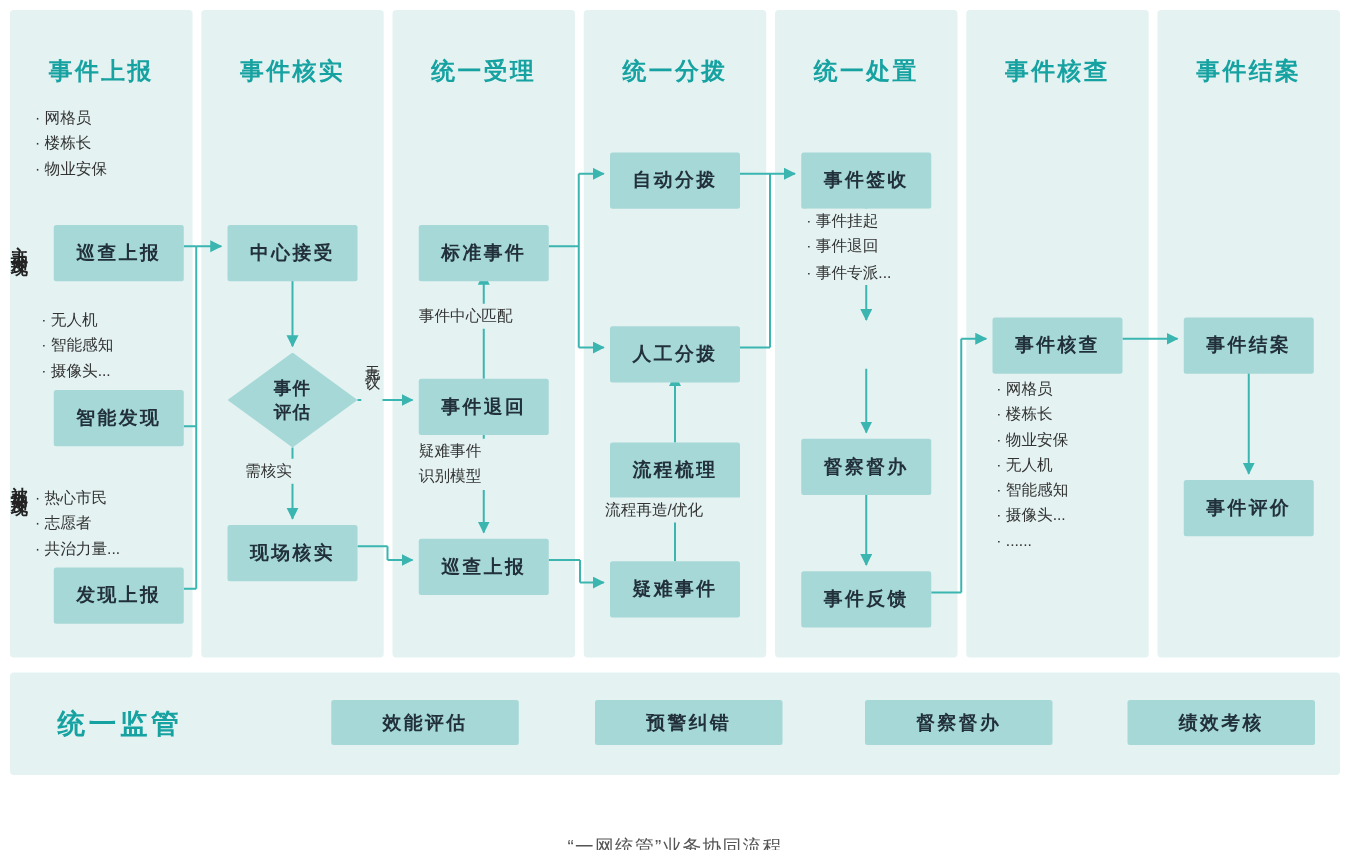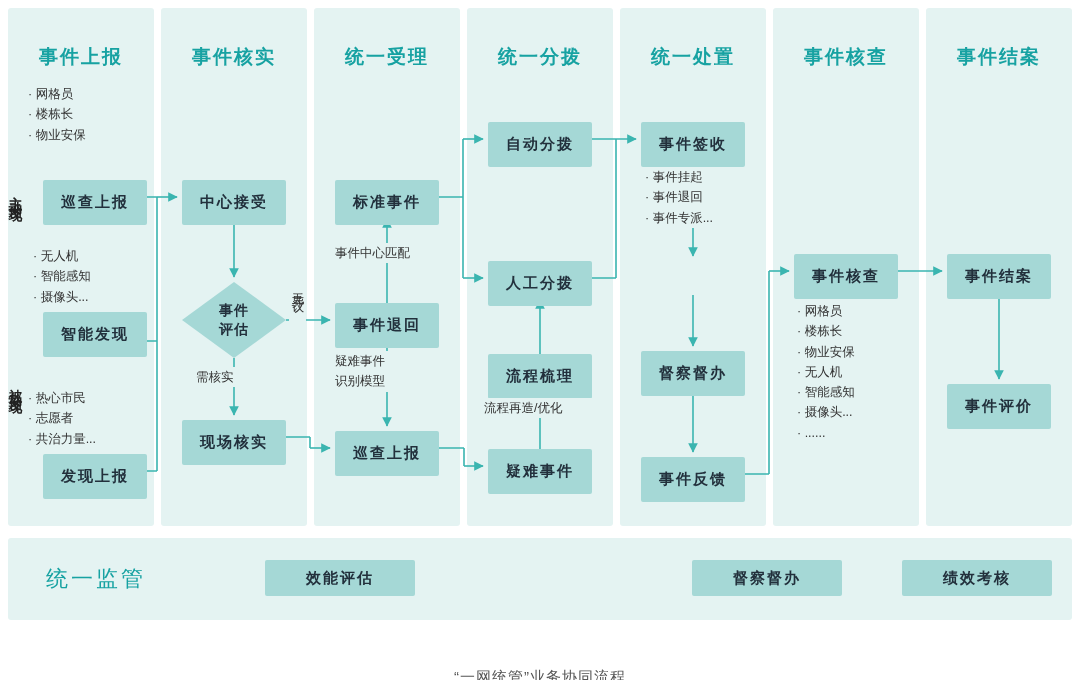--- a/index.html
+++ b/index.html
@@ -11,21 +11,21 @@
         display:flex;align-items:center;justify-content:center;letter-spacing:2px;border-radius:2px;z-index:3;}
   .diamond{position:absolute;left:182px;top:282px;width:104px;height:76px;background:#a5d8d6;
         clip-path:polygon(50% 0,100% 50%,50% 100%,0 50%);display:flex;align-items:center;justify-content:center;
         text-align:center;font-size:14px;font-weight:600;color:#22303c;white-space:pre-line;line-height:1.35;z-index:3;letter-spacing:1px;}
   .note{position:absolute;font-size:12.5px;color:#333;line-height:1.62;white-space:pre-line;z-index:3;}
   .notebg{background:#e4f3f2;}
   .center{text-align:left;}
   .vlabel{position:absolute;writing-mode:vertical-rl;font-size:13.5px;font-weight:600;color:#222;letter-spacing:4px;z-index:3;}
   .vnote{position:absolute;writing-mode:vertical-rl;font-size:12.5px;color:#333;letter-spacing:3px;z-index:3;background:#e4f3f2;}
   .band{position:absolute;left:8px;top:538px;width:1064px;height:82px;background:#e4f3f2;border-radius:3px;z-index:1;}
-  .band-title{position:absolute;left:46px;top:564px;font-size:22px;font-weight:normal;color:#17a2a2;letter-spacing:3px;z-index:3;}
+  .band-title{position:absolute;left:46px;top:564px;font-size:22px;font-weight:bold;color:#17a2a2;letter-spacing:3px;z-index:3;}
   .band-item{position:absolute;top:560px;width:150px;height:36px;background:#a5d8d6;color:#22303c;font-size:15px;font-weight:600;
         display:flex;align-items:center;justify-content:center;letter-spacing:2px;border-radius:2px;z-index:3;margin-left:36px;}
   .caption{position:absolute;left:0;top:640px;width:100%;text-align:center;font-size:15px;color:#555;letter-spacing:1px;z-index:3;margin-top:28px;}
 </style>
 </head>
 <body>
 
 <div class="stage">
 
   <div class="lane" style="left:8px">
@@ -136,18 +136,19 @@
 · 智能感知
 · 摄像头...
 · ......</div>
 
   <div class="node" style="left:947px;top:254px">事件结案</div>
   <div class="node" style="left:947px;top:384px">事件评价</div>
 
   <div class="band"></div>
   <div class="band-title">统一监管</div>
   <div class="band-item" style="left:229px">效能评估</div>
+  <div class="band-item" style="left:440px">预警纠错</div>
   <div class="band-item" style="left:656px">督察督办</div>
   <div class="band-item" style="left:866px">绩效考核</div>
 
   <div class="caption">“一网统管”业务协同流程</div>
 
 </div>
 
 </body></html>

